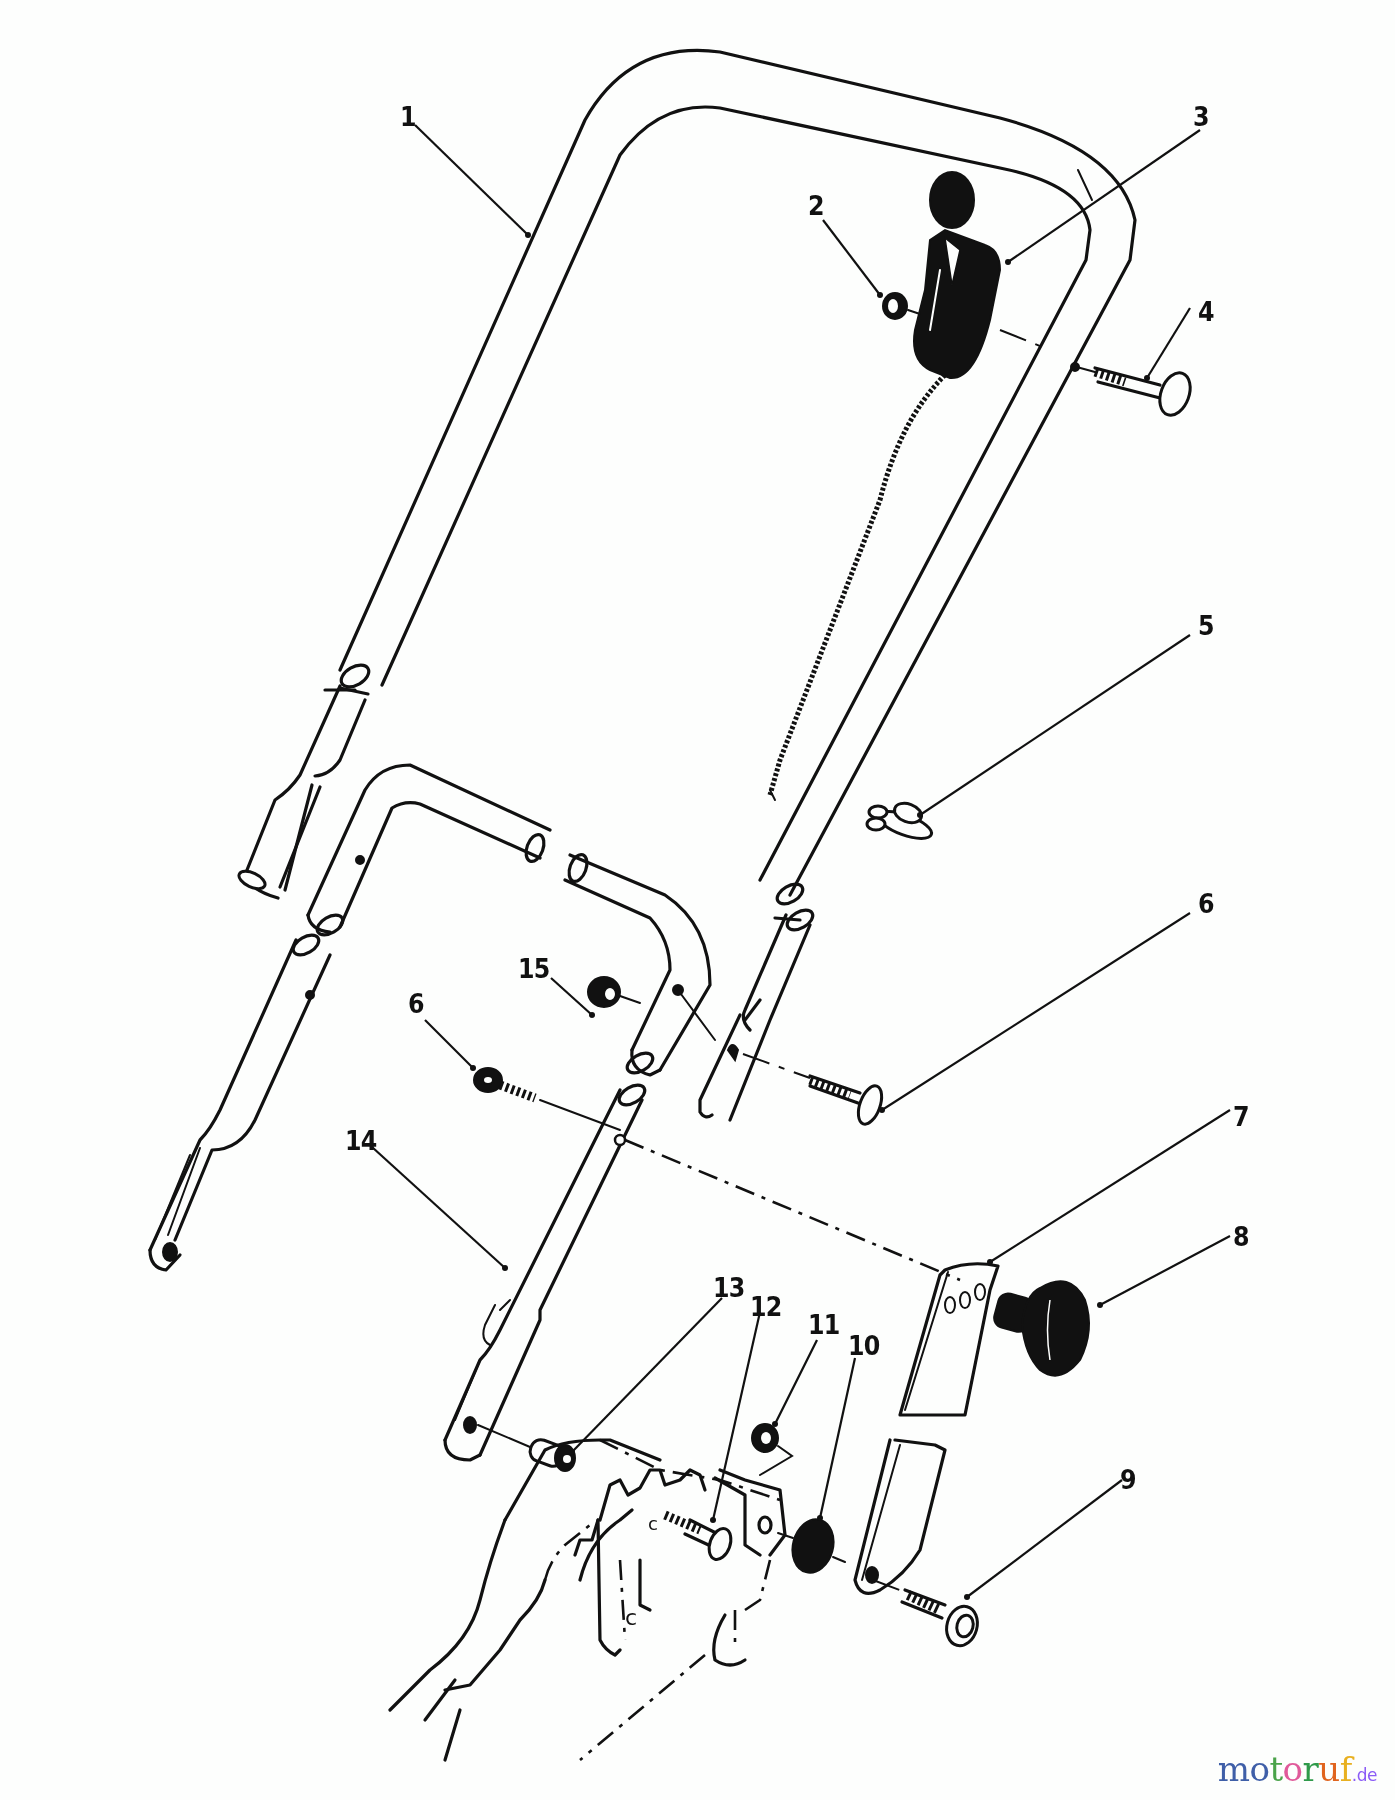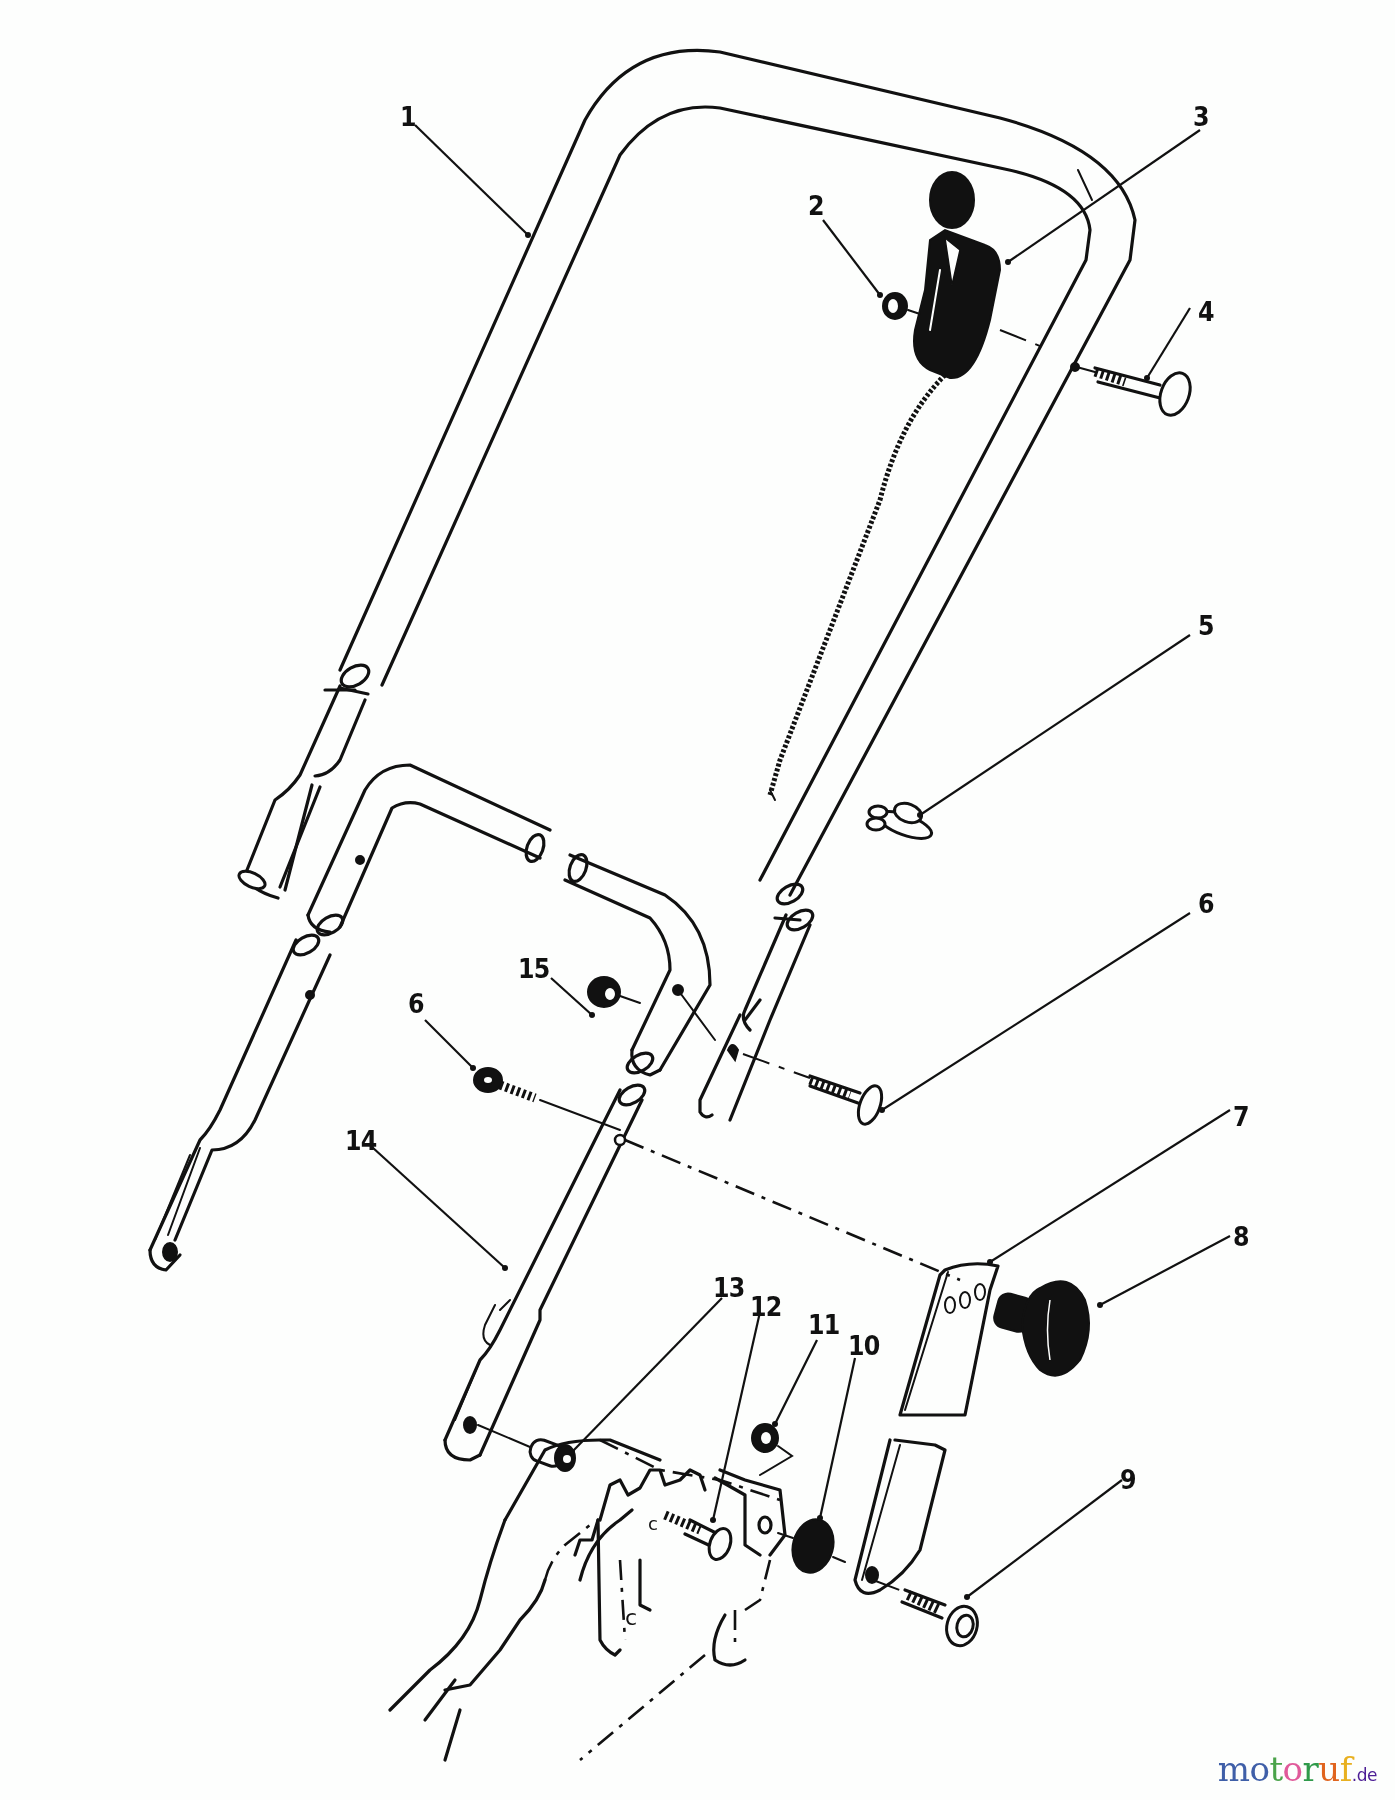--- a/index.html
+++ b/index.html
@@ -8,21 +8,21 @@
     .part { fill: none; stroke: #111; stroke-width: 3.2; stroke-linecap: round; stroke-linejoin: round; }
     .thin { fill: none; stroke: #111; stroke-width: 2; stroke-linecap: round; }
     .dash { fill: none; stroke: #111; stroke-width: 2; stroke-dasharray: 28 10 6 10; }
     .dash2 { fill: none; stroke: #111; stroke-width: 2.6; stroke-dasharray: 20 8 4 8; }
     .solid { fill: #111; stroke: #111; stroke-width: 2; }
     .whitefill { fill: #fdfefd; stroke: #111; stroke-width: 3; }
     .leader { fill: none; stroke: #111; stroke-width: 2.2; }
     .dot { fill: #111; }
     .callout { position: absolute; font-family: "DejaVu Sans", sans-serif; font-weight: bold; font-size: 27px; color: #111; line-height: 1; letter-spacing: -1px; transform: scaleX(0.88); transform-origin: left top; }
     .watermark { position: absolute; right: 18px; bottom: 14px; font-family: "DejaVu Serif", serif; font-size: 34px; letter-spacing: -0.5px; line-height: 1; }
-    .watermark .tld { font-size: 17px; color: #4c1d95; font-family: "DejaVu Sans", sans-serif; }
+    .watermark .tld { font-size: 17px; color: #8b5cf6; font-family: "DejaVu Sans", sans-serif; }
   </style>
 </head>
 <body>
 
 <svg id="diagram" viewBox="0 0 1395 1800" xmlns="http://www.w3.org/2000/svg">
 
   <g>
 
     <path class="part" d="M 340 670 L 585 120 Q 630 40 720 52 L 1000 118 Q 1120 150 1135 220 L 1130 260 L 790 895"></path>
 

